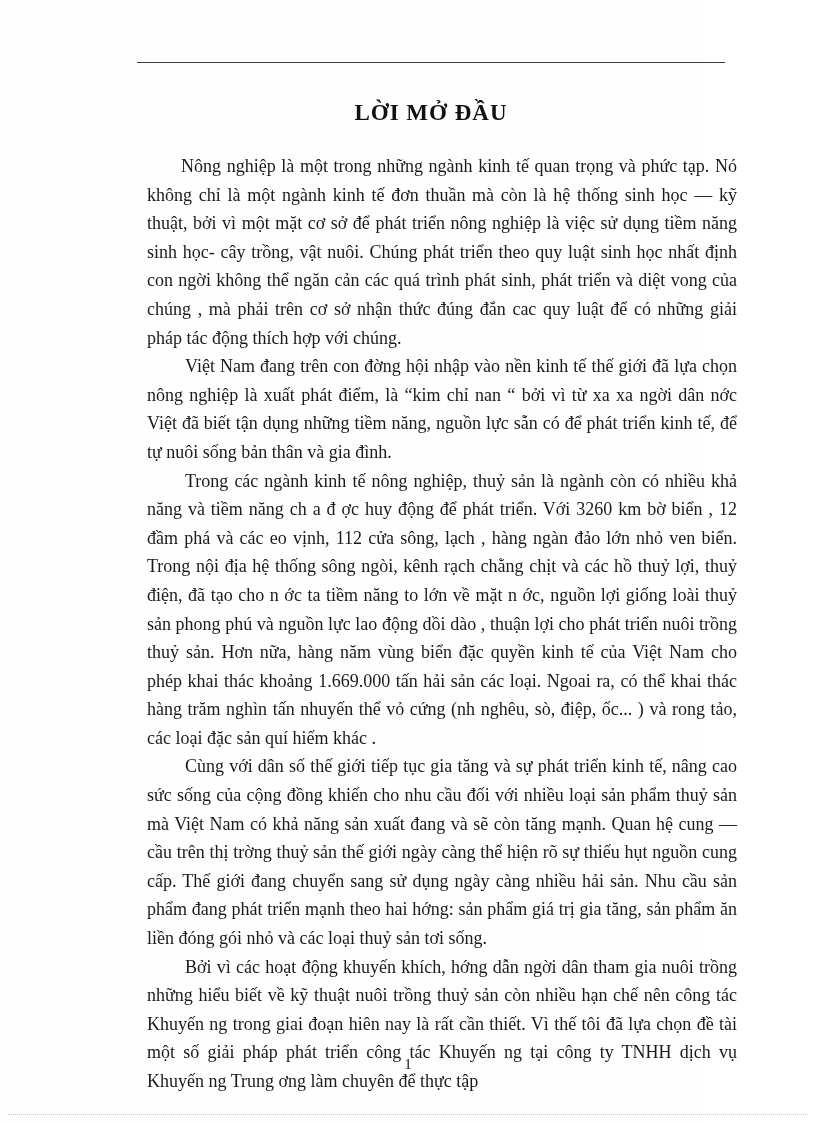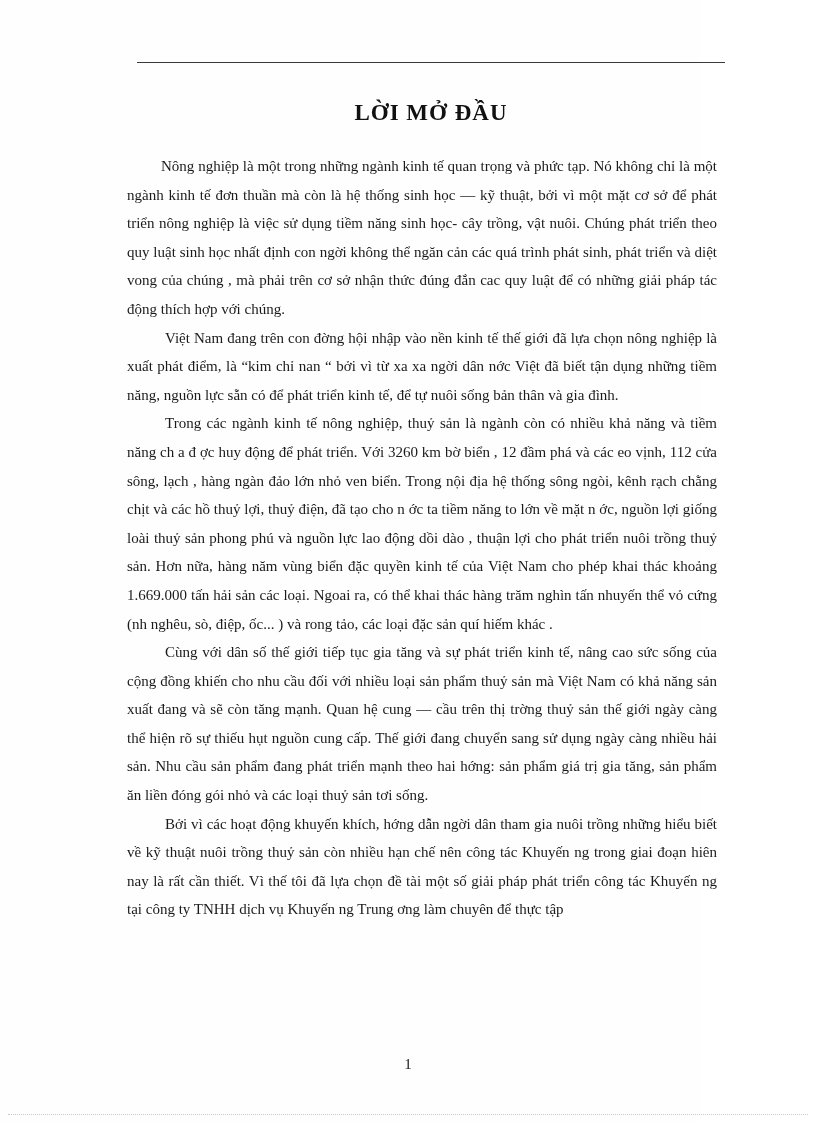--- a/index.html
+++ b/index.html
@@ -38,24 +38,24 @@
     width: 588px;
     text-align: center;
     font-size: 23px;
     font-weight: bold;
     letter-spacing: 1px;
     font-family: "Liberation Serif", serif;
     color: #111111;
   }
   .body-text {
     position: absolute;
-    left: 127px;
+    left: 147px;
     top: 152px;
     width: 590px;
-    font-size: 15px;
+    font-size: 18px;
     line-height: 28.6px;
     text-align: justify;
     color: #1a1a1a;
   }
   .body-text p {
     margin: 0 0 0 0;
     text-indent: 38px;
     text-align: justify;
     text-justify: inter-word;
   }

